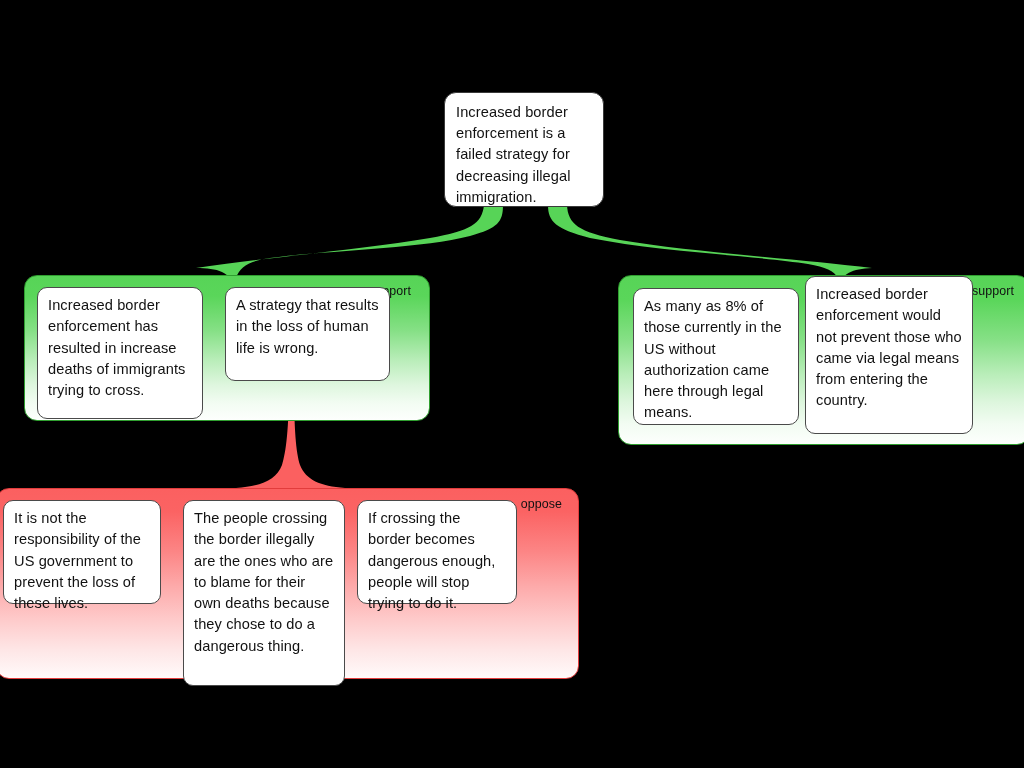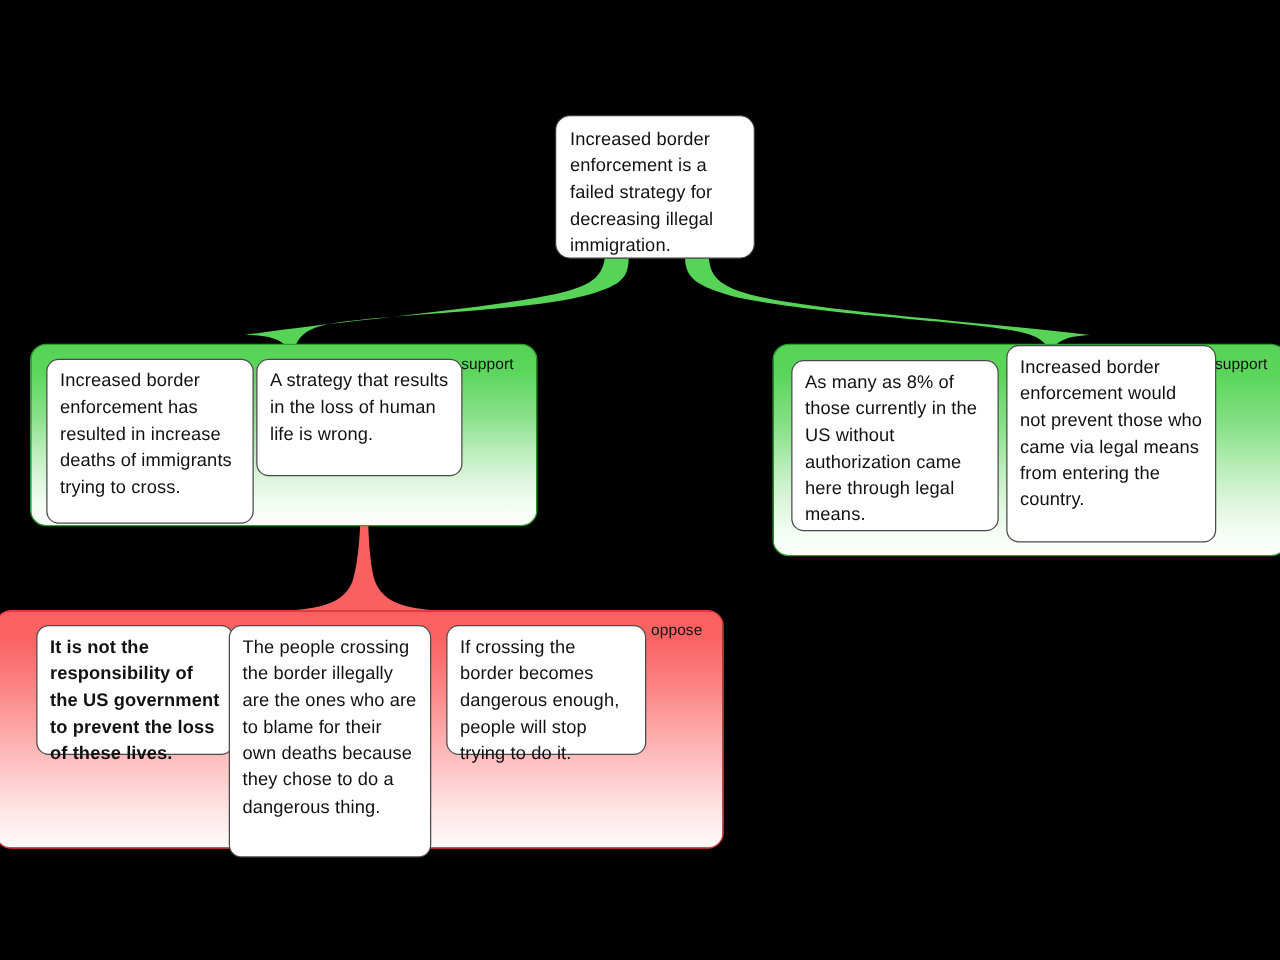--- a/index.html
+++ b/index.html
@@ -131,34 +131,34 @@
     line-height: 21.3px;
     color: #111111;
     letter-spacing: 0.1px;
   }
 
   
   #reason-deaths {
     left: 12px;  top: 11px;  width: 166px; height: 132px;
   }
   #reason-wrong {
-    left: 180px; top: 11px;  width: 165px; height: 94px;
+    left: 200px; top: 11px;  width: 165px; height: 94px;
   }
 
   
   #reason-fifty {
     left: 14px;  top: 12px;  width: 166px; height: 137px;
   }
   #reason-prevent {
     left: 186px; top: 0;  width: 168px; height: 158px;
   }
 
   
   #reason-not-responsible {
-    left: 32px;  top: 11px;  width: 158px; height: 104px; font-weight: bold;
+    left: 6px;  top: 11px;  width: 158px; height: 104px;
   }
   #reason-to-blame {
     left: 186px; top: 11px;  width: 162px; height: 186px;
   }
   #reason-deterrent {
     left: 360px; top: 11px;  width: 160px; height: 104px;
   }
 </style>
 </head>
 <body>

